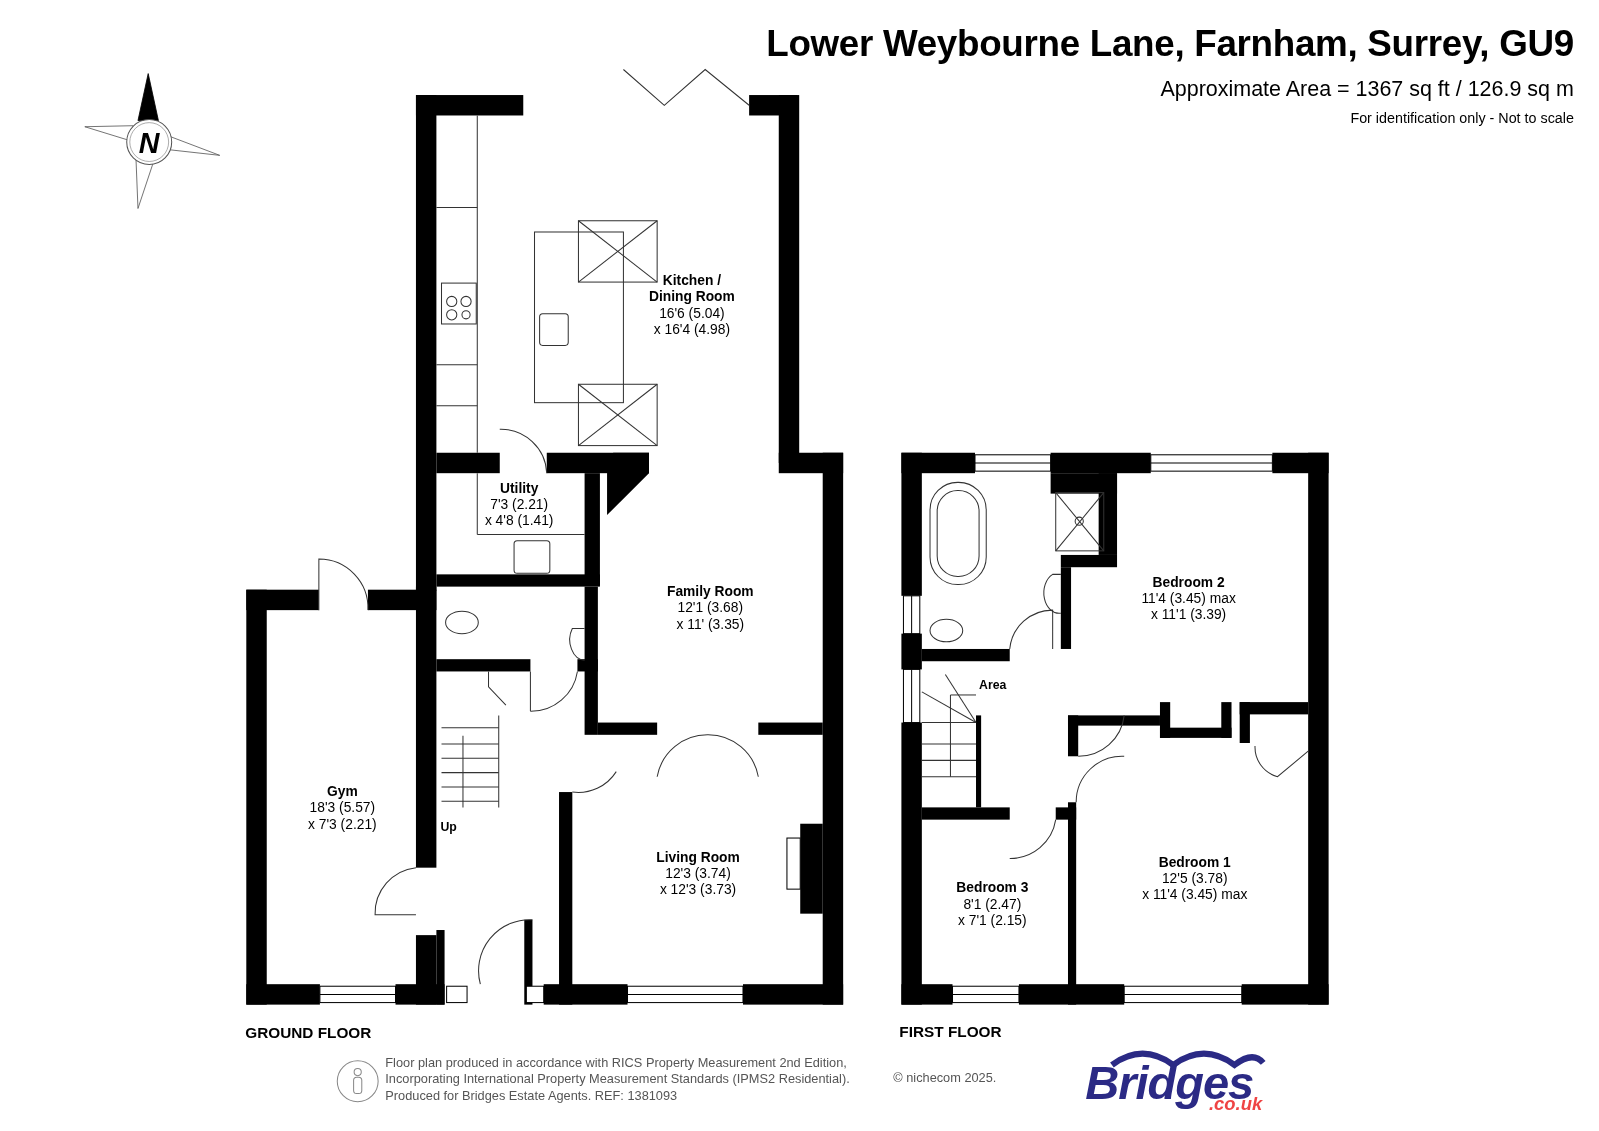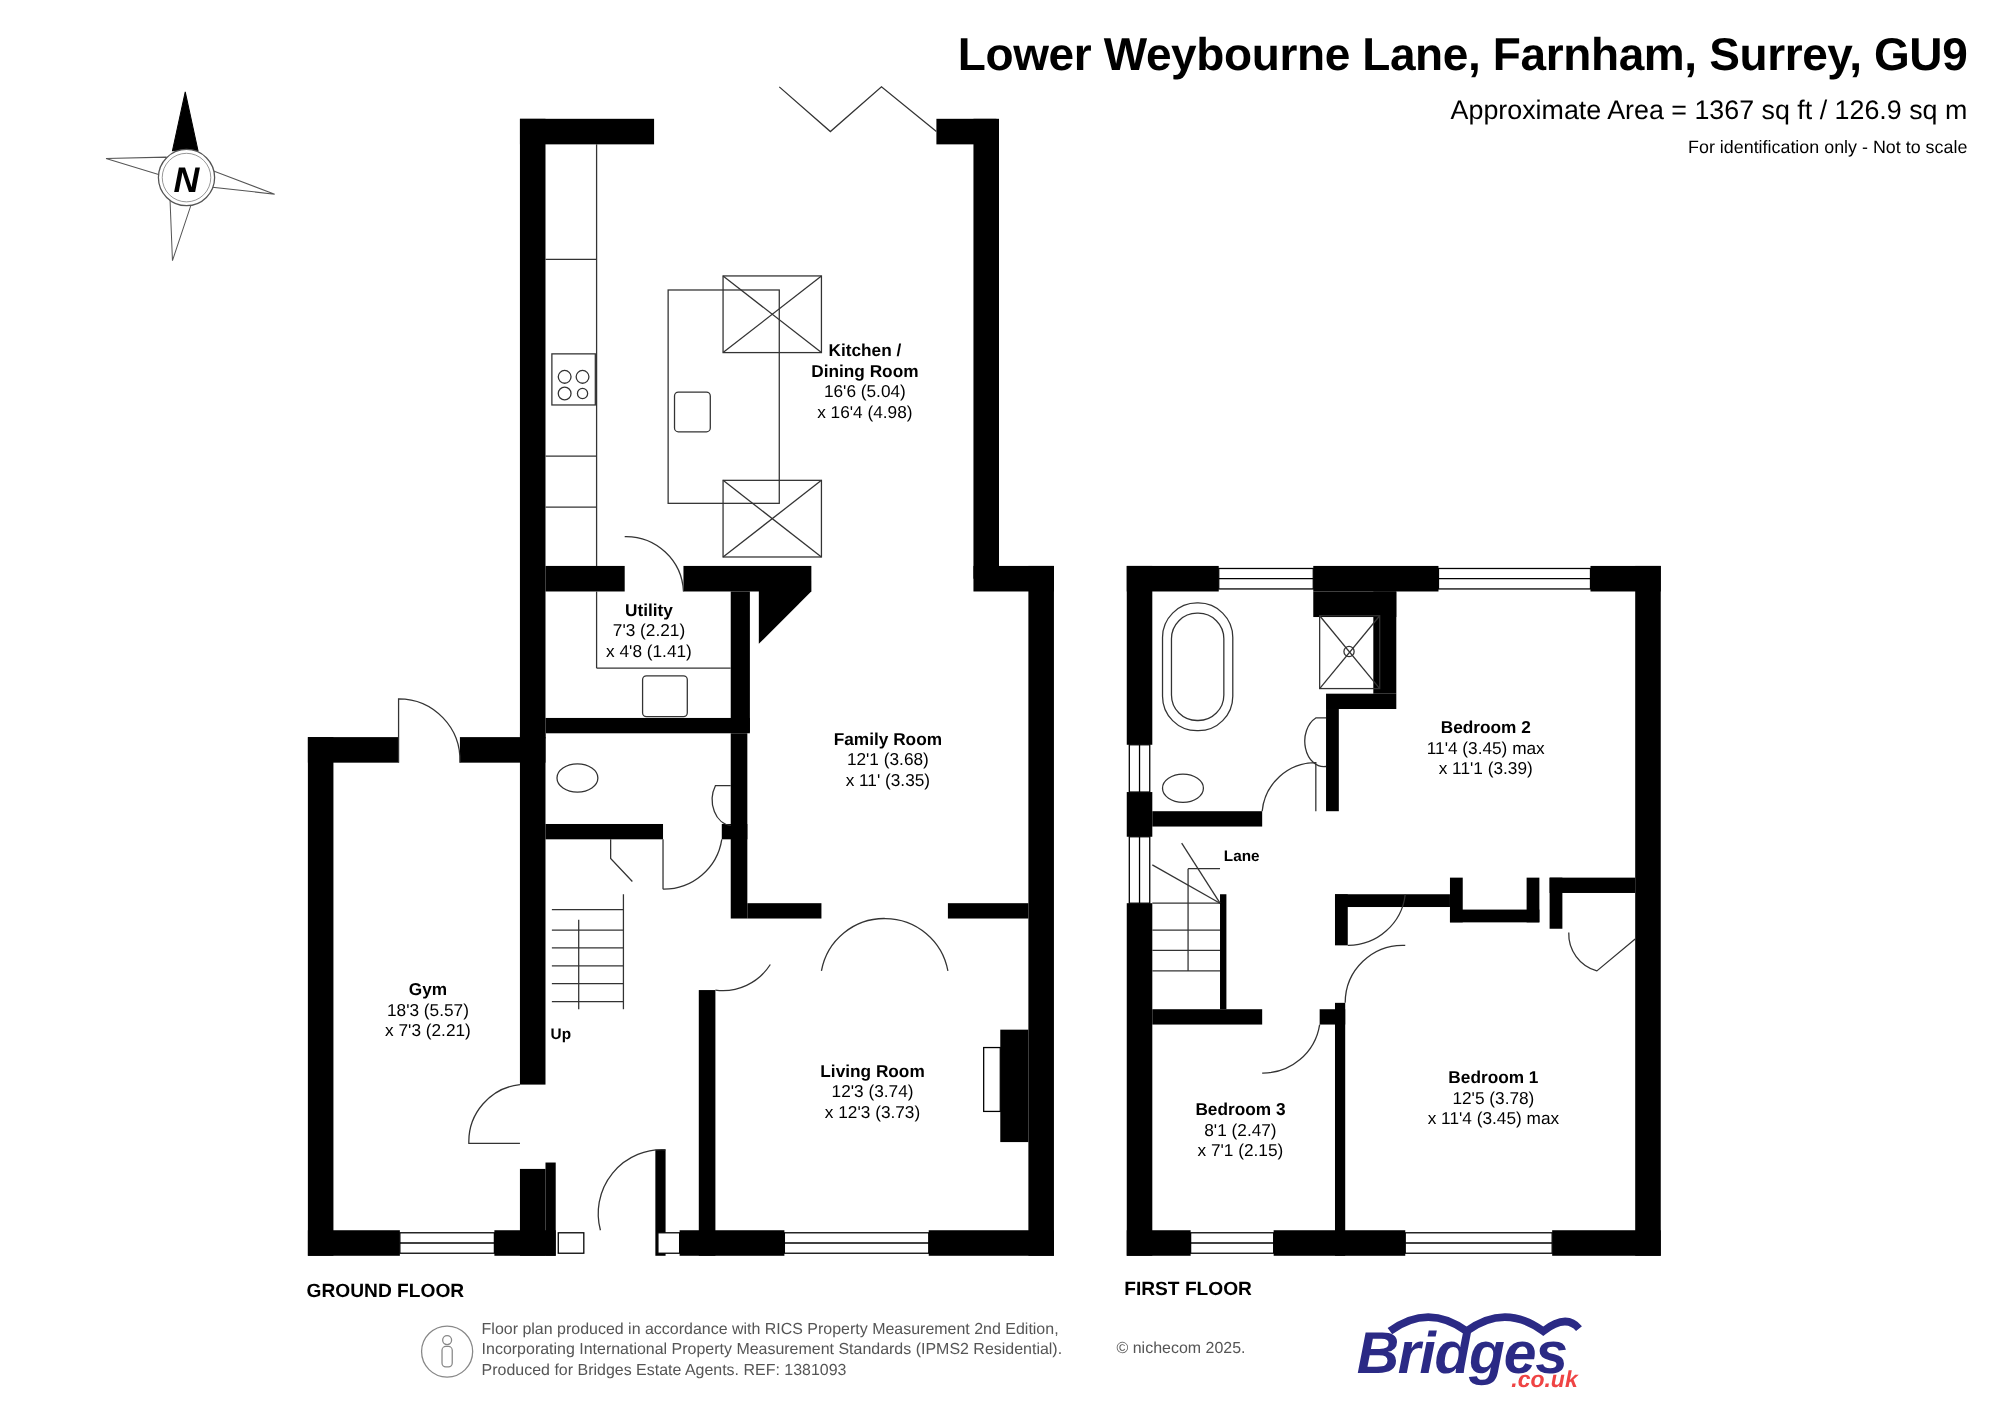--- a/index.html
+++ b/index.html
@@ -256,21 +256,21 @@
   <div class="room-label" style="left:971px;top:861px;">
     <span class="nm">Bedroom 3</span>
     <span class="dm">8'1 (2.47)</span>
     <span class="dm">x 7'1 (2.15)</span>
   </div>
   <div class="room-label" style="left:1169px;top:836px;">
     <span class="nm">Bedroom 1</span>
     <span class="dm">12'5 (3.78)</span>
     <span class="dm">x 11'4 (3.45) max</span>
   </div>
-  <div class="stair-label" style="left:958px;top:663px;">Lane</div>
+  <div class="stair-label" style="left:958px;top:663px;">Area</div>
 
   <div class="floor-label" style="left:240px;top:1002px;">GROUND FLOOR</div>
   <div class="floor-label" style="left:880px;top:1001px;">FIRST FLOOR</div>
 
   <svg width="44" height="44" style="left:328px;top:1036px;">
     <circle cx="22" cy="22" r="20" fill="none" stroke="#888" stroke-width="1"></circle>
     <circle cx="22" cy="13" r="3.5" fill="none" stroke="#888" stroke-width="1"></circle>
     <rect x="18" y="18" width="8" height="16" rx="3" fill="none" stroke="#888" stroke-width="1"></rect>
   </svg>
   <div class="footer">

